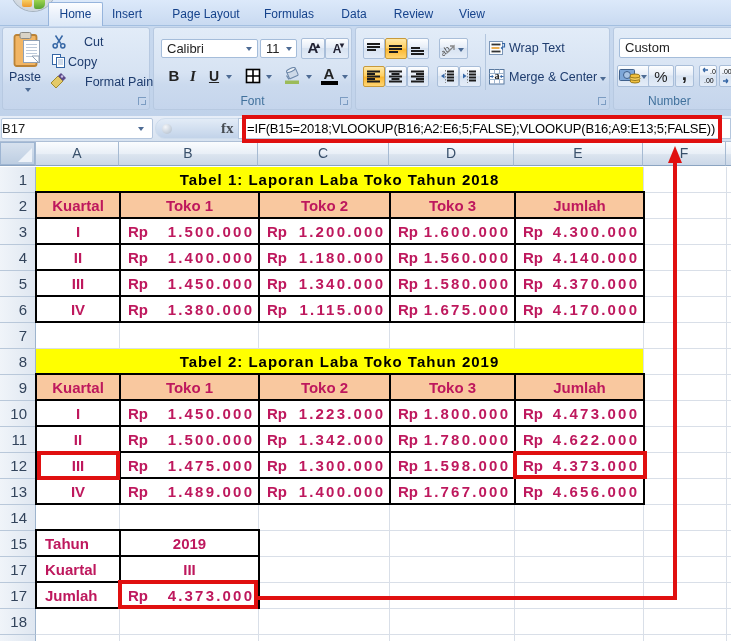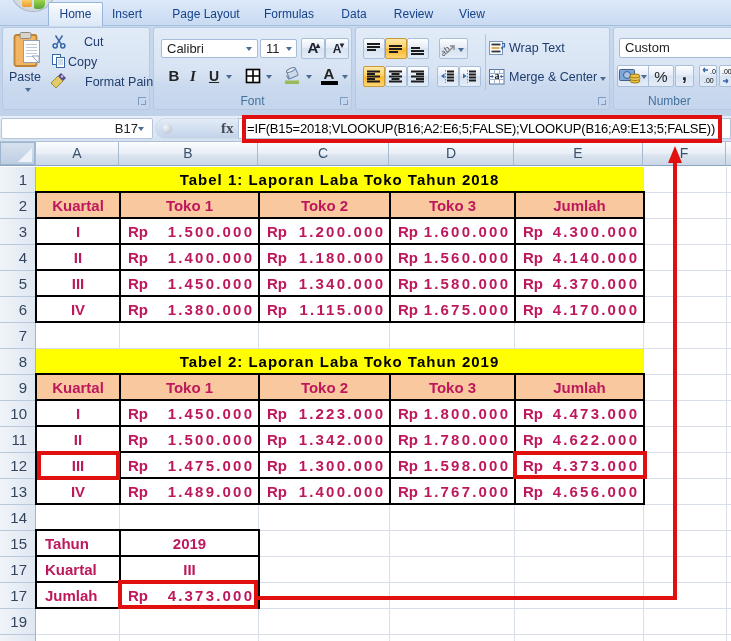--- a/index.html
+++ b/index.html
@@ -17,21 +17,21 @@
 .grpl{position:absolute;bottom:1px;left:0;right:0;text-align:center;font-size:12px;color:#41719c}
 .dlg{position:absolute;right:3px;bottom:4px;width:8px;height:8px;border-left:1px solid #7c9cc2;border-top:1px solid #7c9cc2}
 .dlg:after{content:"";position:absolute;left:2px;top:2px;width:4px;height:4px;border-right:1px solid #7c9cc2;border-bottom:1px solid #7c9cc2}
 .rlbl{position:absolute;font-size:12.5px;color:#1e3c6e;white-space:nowrap}
 .combo{position:absolute;background:#fff;border:1px solid #a5bdda;border-radius:2px;font-size:13px;color:#222;padding-left:5px}
 .dar{position:absolute;width:0;height:0;border-left:3.5px solid transparent;border-right:3.5px solid transparent;border-top:4px solid #4d6b94}
 .btn{position:absolute;border:1px solid #a9bed9;border-radius:2px;background:linear-gradient(#fdfeff,#e6edf7 45%,#d8e3f1 50%,#e3ecf8)}
 .hot{background:linear-gradient(#ffe8a6,#ffd164 45%,#fcb832 55%,#ffd572);border:1px solid #c79a3c}
 
 #fbar{left:0;top:116px;width:731px;height:26px;background:linear-gradient(#e7eef8,#d7e2f0);border-bottom:1px solid #aebfd6}
-#nbox{left:1px;top:2px;width:152px;height:21px;background:#fff;border:1px solid #b4c6dd;border-radius:2px;font-size:13px;color:#222;text-align:right;line-height:19px;padding-right:14px}
+#nbox{left:1px;top:2px;width:152px;height:21px;background:#fff;border:1px solid #b4c6dd;border-radius:2px;font-size:13px;color:#222;text-align:left;line-height:19px;padding-right:14px}
 #split{left:155px;top:2px;width:84px;height:21px;background:linear-gradient(#e3ecf7,#c2d3e9);border:1px solid #cfdded;border-radius:10px 0 0 10px}
 #ball{left:6px;top:5px;width:10px;height:10px;border-radius:50%;background:radial-gradient(circle at 35% 30%,#f4f6f9,#c2ccd8 70%,#a8b6c6)}
 #fx{left:221px;top:4px;font-family:"Liberation Serif",serif;font-size:15px;font-weight:bold;color:#474c52}
 #farea{left:238px;top:2px;width:493px;height:21px;background:#fff;border:1px solid #b4c6dd}
 #ftext{left:247px;top:5px;font-size:13px;color:#000;letter-spacing:-0.16px;white-space:nowrap}
 
 #sheet{left:0;top:142px;width:731px;height:499px;background:#fff}
 .colh{position:absolute;top:0;height:24px;background:linear-gradient(#fafcfe,#e9eff7 50%,#dbe4ef 55%,#ccd8e8);border-right:1px solid #a6bad2;border-bottom:1px solid #8ba4c1;text-align:center;font-size:14px;color:#39506b;line-height:23px}
 #corner{position:absolute;left:0;top:0;width:36px;height:24px;background:linear-gradient(#d8e2ef,#bccde1);border-right:1px solid #a6bad2;border-bottom:1px solid #8ba4c1;box-shadow:inset 0 0 0 1px #9eb5d2}
 #corner:after{content:"";position:absolute;right:3px;bottom:3px;width:0;height:0;border-bottom:14px solid #eef3f9;border-left:14px solid transparent}
@@ -265,21 +265,21 @@
   <div class="rowh" style="top:207px">8</div>
   <div class="rowh" style="top:233px">9</div>
   <div class="rowh" style="top:259px">10</div>
   <div class="rowh" style="top:285px">11</div>
   <div class="rowh" style="top:311px">12</div>
   <div class="rowh" style="top:337px">13</div>
   <div class="rowh" style="top:363px">14</div>
   <div class="rowh" style="top:389px">15</div>
   <div class="rowh" style="top:415px">17</div>
   <div class="rowh" style="top:441px">17</div>
-  <div class="rowh" style="top:467px">19</div>
+  <div class="rowh" style="top:467px">18</div>
   <div class="rowh" style="top:493px;height:6px;border-bottom:none"></div>
 </div>
 
 <div class="abs yellow" style="left:36px;top:167px;width:607px;height:25px">Tabel 1: Laporan Laba Toko Tahun 2018</div>
 <div class="abs yellow" style="left:36px;top:349px;width:607px;height:25px">Tabel 2: Laporan Laba Toko Tahun 2019</div>
 
 <div class="tbl" style="left:35px;top:191px;width:610px;grid-template-columns:82px 137px 129px 123px 127px;grid-auto-rows:24px">
   <div class="tc th">Kuartal</div>
     <div class="tc th">Toko 1</div>
     <div class="tc th">Toko 2</div>

